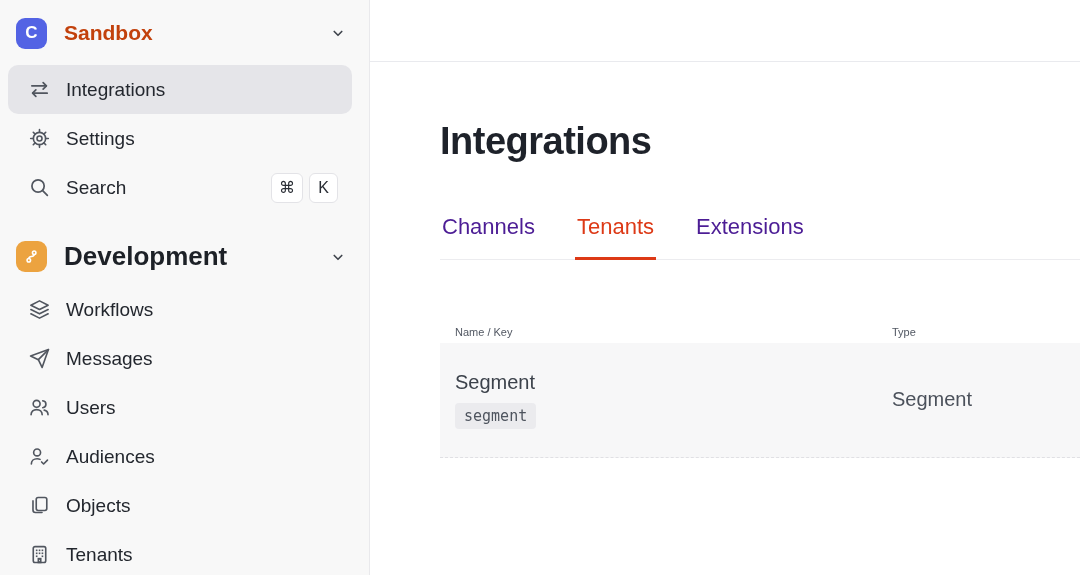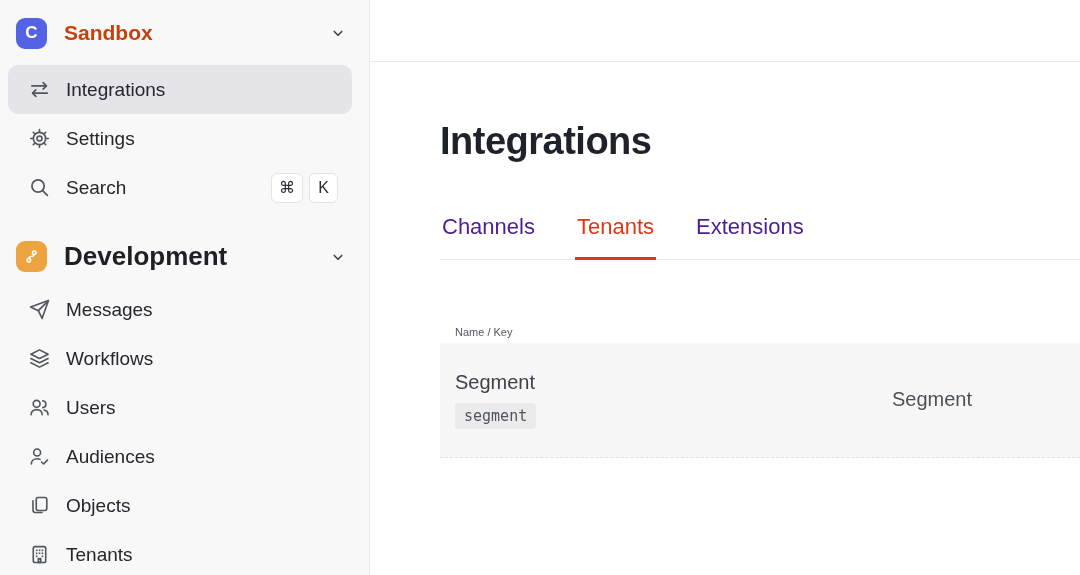--- a/index.html
+++ b/index.html
@@ -179,36 +179,36 @@
       <span class="chevron">
         <svg width="18" height="18" viewBox="0 0 24 24" fill="none" stroke="currentColor" stroke-width="2.2" stroke-linecap="round" stroke-linejoin="round">
             <polyline points="7 10 12 15 17 10"></polyline>
           </svg>
       </span>
     </div>
 
     <div class="nav-item">
       <span class="nav-icon">
         <svg width="23" height="23" viewBox="0 0 24 24" fill="none" stroke="currentColor" stroke-width="1.7" stroke-linecap="round" stroke-linejoin="round">
-          <path d="M21.3 2.7 L10.8 13.2"></path>
-          <path d="M21.3 2.7 L14.7 21.3 L10.8 13.2 L2.7 9.3 Z"></path>
-        </svg>
-      </span>
-      <span class="nav-label">Messages</span>
-    </div>
-
-    <div class="nav-item">
-      <span class="nav-icon">
-        <svg width="23" height="23" viewBox="0 0 24 24" fill="none" stroke="currentColor" stroke-width="1.7" stroke-linecap="round" stroke-linejoin="round">
           <path d="M12 3 L21 7.5 L12 12 L3 7.5 Z"></path>
           <path d="M3 12 L12 16.5 L21 12"></path>
           <path d="M3 16.5 L12 21 L21 16.5"></path>
         </svg>
       </span>
       <span class="nav-label">Workflows</span>
+    </div>
+
+    <div class="nav-item">
+      <span class="nav-icon">
+        <svg width="23" height="23" viewBox="0 0 24 24" fill="none" stroke="currentColor" stroke-width="1.7" stroke-linecap="round" stroke-linejoin="round">
+          <path d="M21.3 2.7 L10.8 13.2"></path>
+          <path d="M21.3 2.7 L14.7 21.3 L10.8 13.2 L2.7 9.3 Z"></path>
+        </svg>
+      </span>
+      <span class="nav-label">Messages</span>
     </div>
 
     <div class="nav-item">
       <span class="nav-icon">
         <svg width="23" height="23" viewBox="0 0 24 24" fill="none" stroke="currentColor" stroke-width="1.7" stroke-linecap="round">
           <circle cx="9" cy="8.2" r="3.6"></circle>
           <path d="M3.2 19.6 C3.2 16.2 5.8 14.2 9 14.2 C12.2 14.2 14.8 16.2 14.8 19.6"></path>
           <path d="M15.4 5 C17.3 5.3 18.7 6.8 18.7 8.6 C18.7 10.4 17.3 11.9 15.4 12.2"></path>
           <path d="M16.9 14.7 C19.4 15.2 20.9 17 20.9 19.6"></path>
         </svg>
@@ -268,20 +268,21 @@
 
     <div class="tabs">
       <div class="tab">Channels</div>
       <div class="tab active">Tenants</div>
       <div class="tab">Extensions</div>
     </div>
 
     <div class="itable">
       <div class="itable-header">
         <div>Name / Key</div>
+        <div>Type</div>
       </div>
 
       <div class="itable-row">
         <div class="cell-namekey">
           <span class="row-name">Segment</span>
           <span class="row-key">segment</span>
         </div>
         <div class="cell-type">
           <span>Segment</span>
         </div>

